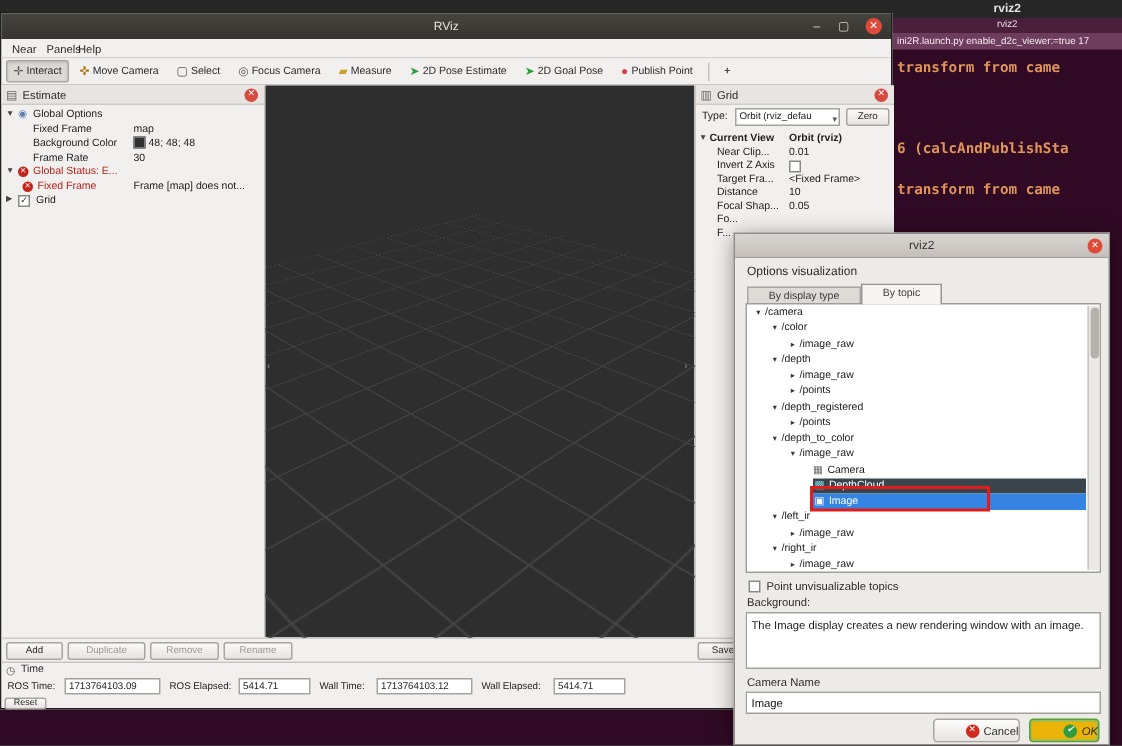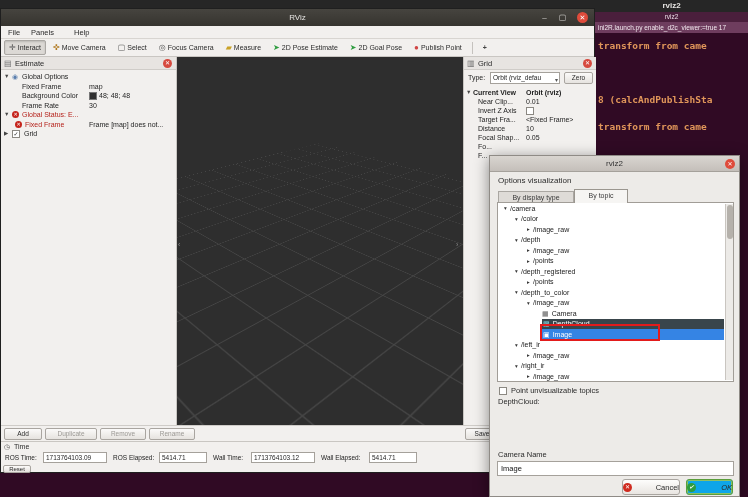--- a/index.html
+++ b/index.html
@@ -104,64 +104,64 @@
   .hl-blue{background:#3584e4;color:#fff;}
   .ticn{font-size:7px;line-height:7px;}
   .sbar{left:227px;top:1px;width:8px;height:176px;background:#eceae7;border-left:1px solid #c9c5c0;}
   .sthumb{left:1px;top:1px;width:6px;height:34px;background:#b5b1ab;border-radius:3px;}
   .redbox{left:50px;top:168px;width:120px;height:17px;border:2px solid #e31b1b;box-sizing:border-box;z-index:5;}
   .dlg-label{font-size:7.5px;color:#2b2b2b;}
   .descbox{left:7px;top:252px;width:237px;height:38px;background:#fff;border:1px solid #a5a19b;box-sizing:border-box;}
   .descbox div{padding:3px;font-size:7.5px;line-height:9.5px;color:#1d1d1d;}
   .nameinput{left:7px;top:305px;width:237px;height:15px;background:#fff;border:1px solid #a5a19b;
     box-sizing:border-box;font-size:7.5px;line-height:13px;padding-left:3px;color:#111;}
-  .dbtn{top:323px;height:16px;display:flex;align-items:center;justify-content:space-between;gap:3px;
+  .dbtn{top:323px;height:16px;display:flex;align-items:center;justify-content:flex-end;gap:3px;
     background:linear-gradient(#fdfdfc,#e8e5e1);border:1px solid #a9a5a0;border-radius:3px;
     box-sizing:border-box;font-size:7.5px;color:#2b2b2b;}
-  .dbtn.ok{background:#0ea5e9;border-color:#5a9e3c;box-shadow:inset 0 0 0 1px #8cc063;font-style:italic;}
+  .dbtn.ok{background:#eab308;border-color:#5a9e3c;box-shadow:inset 0 0 0 1px #8cc063;font-style:italic;}
   .bico{width:9px;height:9px;border-radius:50%;color:#fff;font-size:6px;line-height:9px;text-align:center;flex:none;}
   .bico.red{background:#cf2b1f;}
   .bico.green{background:#2e9c3f;}
 </style>
 </head>
 <body>
 
 <div id="screen">
 
   <div class="abs term-titlebar"></div>
   <div class="abs term-title">rviz2</div>
   <div class="abs term-tabbar">
     <div class="term-tab">rviz2</div>
   </div>
   <div class="abs term-cmd">
     <span>ini2R.launch.py enable_d2c_viewer:=true 17</span>
   </div>
   <div class="abs tline" style="top:40px">transform from came</div>
-  <div class="abs tline" style="top:94px">8 (calcAndPublishSta</div>
+  <div class="abs tline" style="top:94px">6 (calcAndPublishSta</div>
   <div class="abs tline" style="top:121px">transform from came</div>
 
   <div class="console">
     <div class="cline">[INFO 1713758688.109569257] [rviz2]: Stereo is NOT SUPPORTED (operator</div>
     <div class="cline">[INFO 1713758688.109821676] [rviz2]: OpenGl version: 4.6 (GLSL 4.6) (o</div>
     <div class="cline">[INFO 1713758688.153507444] [rviz2]: Stereo is NOT SUPPORTED (operator</div>
   </div>
 
   <div class="abs rviz">
 
     <div class="abs rv-titlebar">
       <div class="abs rv-title">RViz</div>
       <div class="abs winbtn" style="left:538px">–</div>
       <div class="abs winbtn" style="left:556px">▢</div>
       <div class="abs winbtn winclose" style="left:576px">✕</div>
     </div>
 
     <div class="abs rv-menubar">
-      <span class="abs menu-item" style="left:4px">File</span>
+      <span class="abs menu-item" style="left:4px">Near</span>
       <span class="abs menu-item" style="left:27px">Panels</span>
-      <span class="abs menu-item" style="left:70px">Help</span>
+      <span class="abs menu-item" style="left:48px">Help</span>
     </div>
 
     <div class="abs rv-toolbar">
       <span class="tbtn pressed">
         <span class="ticon" style="color:#555">✛</span>
         <span>Interact</span>
       </span>
       <span class="tbtn">
         <span class="ticon" style="color:#b07820">✜</span>
         <span>Move Camera</span>
@@ -403,21 +403,24 @@
         <div class="abs sthumb"></div>
       </div>
     </div>
     <div class="abs redbox"></div>
 
     <div class="abs" style="left:9px;top:230px;height:10px">
       <span class="abs cb" style="left:0;top:1px"></span>
       <span class="abs dlg-label" style="left:12px;white-space:nowrap">Point unvisualizable topics</span>
     </div>
 
-    <div class="abs dlg-label" style="left:8px;top:241px">DepthCloud:</div>
+    <div class="abs dlg-label" style="left:8px;top:241px">Background:</div>
+    <div class="abs descbox">
+      <div>The Image display creates a new rendering window with an image.</div>
+    </div>
 
     <div class="abs dlg-label" style="left:8px;top:294px">Camera Name</div>
     <div class="abs nameinput">Image</div>
 
     <div class="abs dbtn" style="left:132px;width:58px">
       <span class="bico red">✕</span>
       <span>Cancel</span>
     </div>
     <div class="abs dbtn ok" style="left:196px;width:47px">
       <span class="bico green">✔</span>

